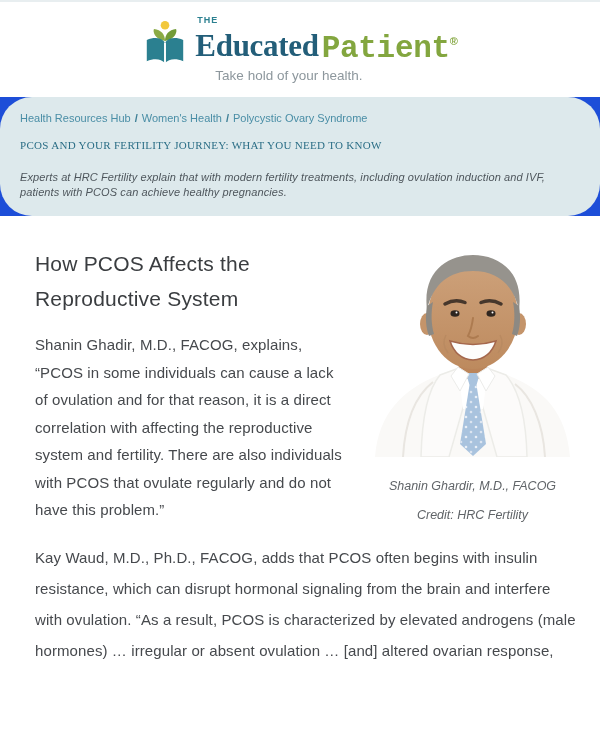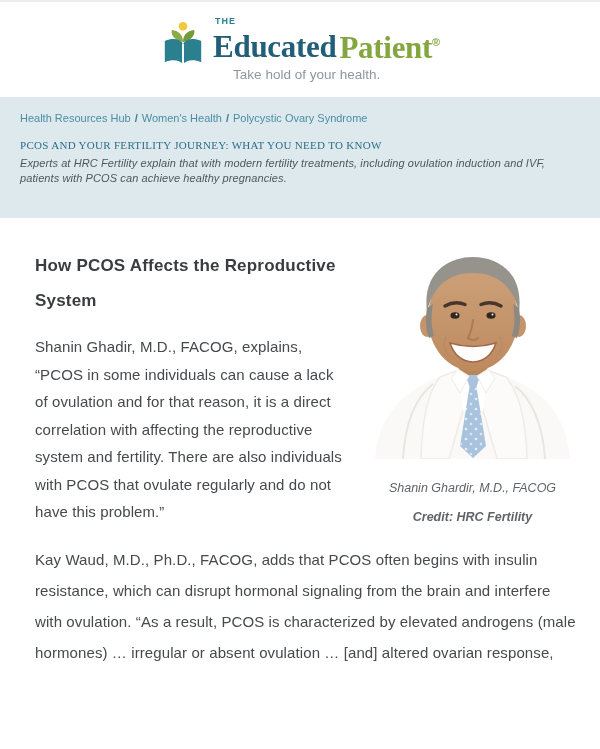--- a/index.html
+++ b/index.html
@@ -17,55 +17,55 @@
   .logo-textcol { display:flex; flex-direction:column; }
   .logo-the {
     font-size:9px; font-weight:bold; letter-spacing:1px; color:#2b8090;
     margin-left:2px; line-height:9px;
   }
   .logo-words {
     font-family:"Liberation Serif", serif; font-weight:700;
     font-size:31px; line-height:32px; letter-spacing:-0.3px;
   }
   .word-educated { color:#235e79; }
-  .word-patient  { color:#83a63f; margin-left:3px; }
+  .word-patient  { color:#83a63f; margin-left:3px;font-family:Liberation Mono, monospace; }
   .logo-reg { font-size:11px; vertical-align:super; color:#83a63f; font-family:"Liberation Sans", sans-serif;}
   .tagline { color:#8d979d; font-size:13.5px; margin-top:3px; margin-left:20px; }
 
   
-  .band { background:#dde9ec; padding:15px 20px 32px 20px; }
+  .band { background:#dde9ec; padding:15px 20px 16px 20px;border-radius:32px; }
   .breadcrumb { font-size:11px; color:#4a8ea6; line-height:13px; }
   .crumb { color:#4a8ea6; cursor:pointer; text-decoration:none; }
   .crumb-sep { color:#3d7f96; margin:0 4px; font-weight:bold; }
   .band-title {
     font-family:"Liberation Serif", serif; font-size:11px; line-height:22px;
     color:#2b6e86; margin-top:9px; letter-spacing:0.3px;
   }
   .deck {
     font-size:11px; font-style:italic; color:#4e565c;
-    margin-top:0; line-height:15px; max-width:566px; letter-spacing:0.1px;
+    margin-top:14px; line-height:15px; max-width:566px; letter-spacing:0.1px;
   }
 
   
   .main { padding:26px 20px 0 35px; background:#fff; }
   .content-row { display:flex; align-items:flex-start; }
   .col-left { width:316px; flex:0 0 auto; }
   .section-heading {
-    font-size:17px; font-weight:700; color:#3a3d40; line-height:35px;
+    font-size:21px; font-weight:400; color:#3a3d40; line-height:35px;
     margin:4px 0 15px 0; max-width:305px; letter-spacing:0.2px;
   }
   .para { font-size:15px; color:#46494d; margin:0; letter-spacing:0.1px; }
   .para-1 { line-height:27.5px; width:314px; }
   .para-2 { line-height:31px; margin-top:18px; max-width:548px; }
 
   .col-right { width:225px; margin-left:9px; flex:0 0 auto; text-align:center; padding-top:2px; }
   .doctor-figure { margin:0; }
   .doctor-photo { width:220px; height:213px; display:block; margin:0 auto; }
   .photo-caption { font-size:12.5px; font-style:italic; color:#606468; margin-top:22px; }
-  .photo-credit  { font-size:12.5px; font-style:italic; color:#606468; margin-top:15px;font-weight:bold; }
+  .photo-credit  { font-size:12.5px; font-style:italic; color:#606468; margin-top:15px; }
 </style>
 </head>
 <body>
 
 <div class="page">
 
   <div class="header">
     <div class="logo">
       <span class="logo-icon">
         <svg viewBox="0 0 48 50" width="46" height="48" aria-hidden="true">

